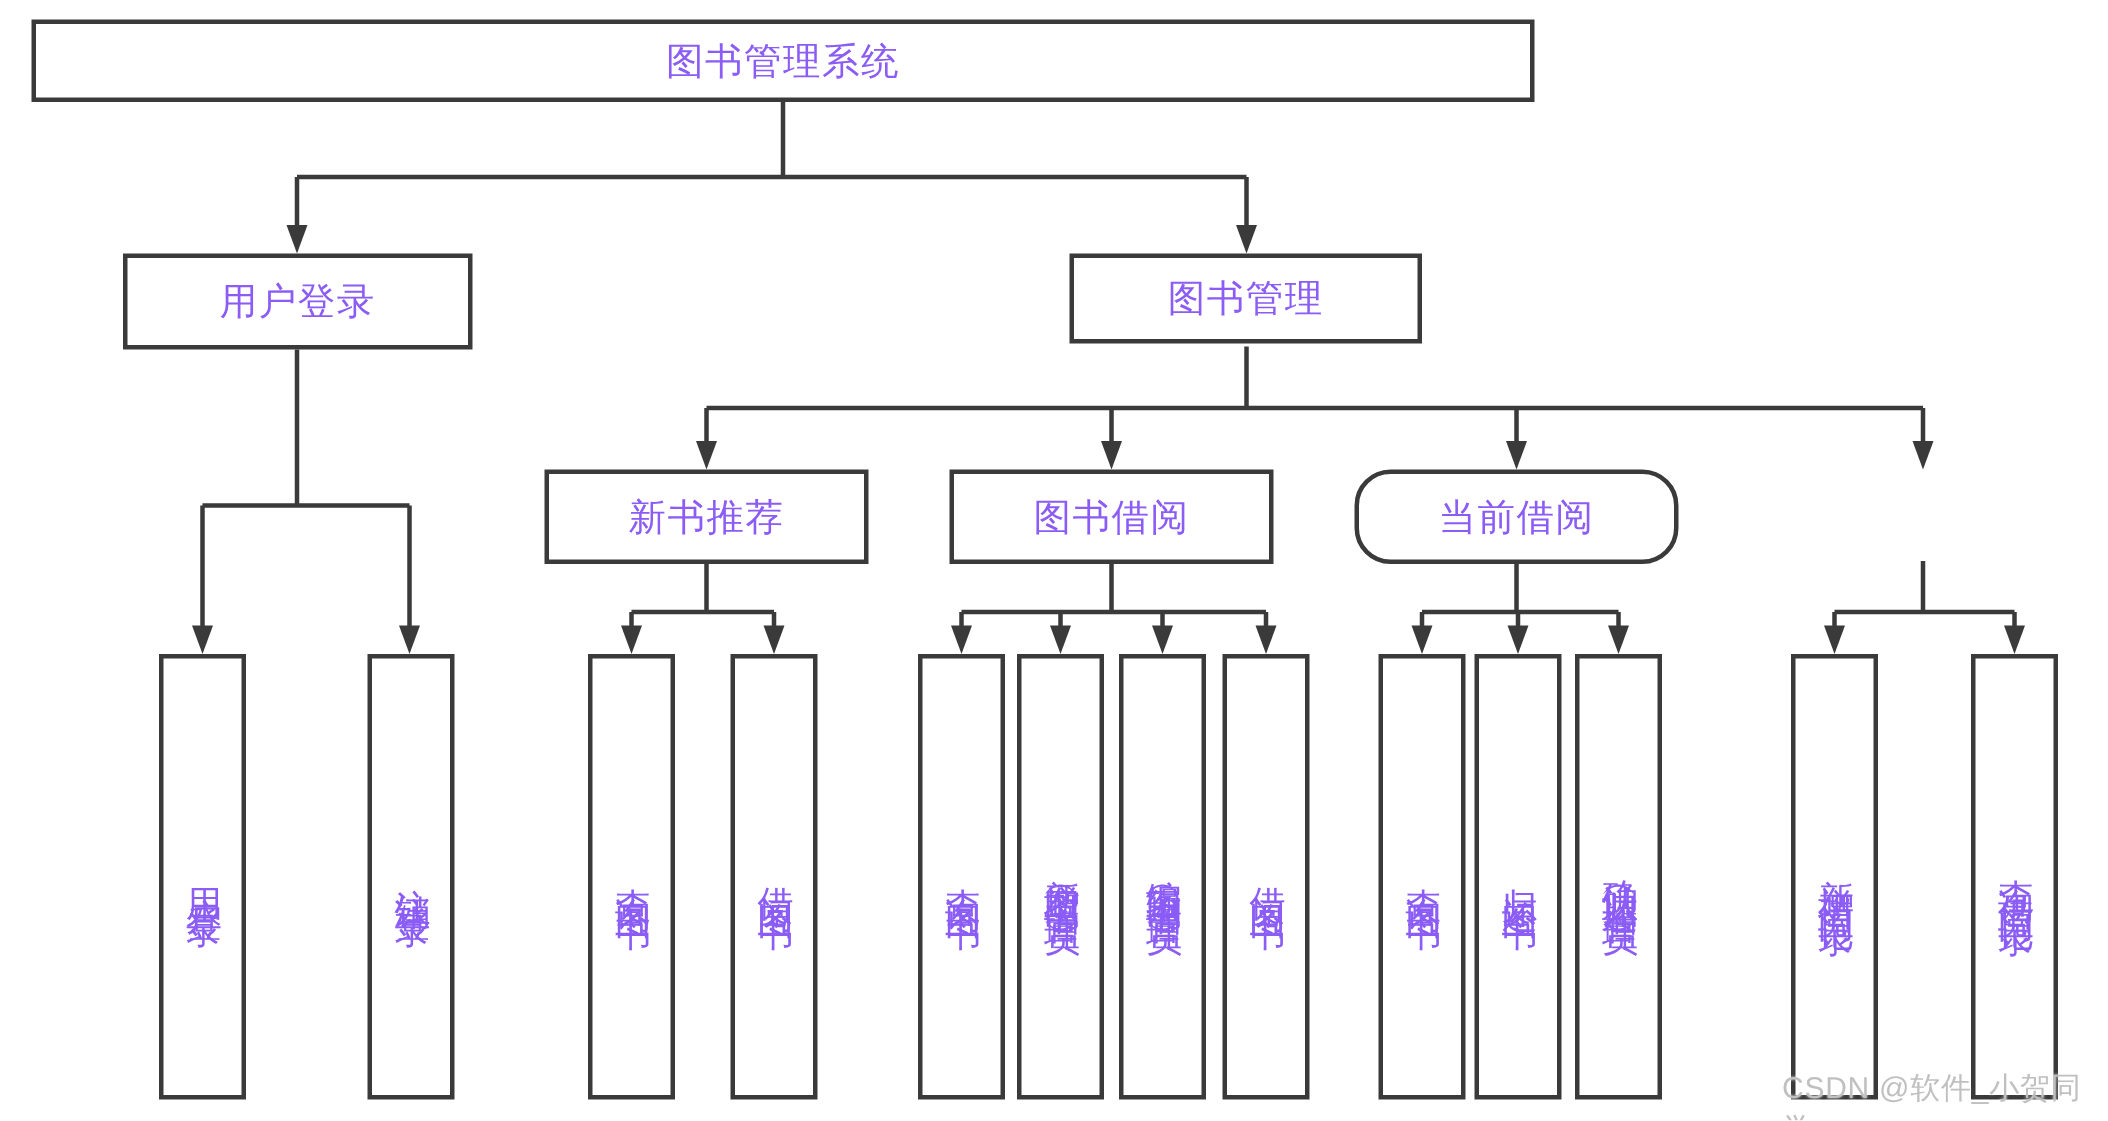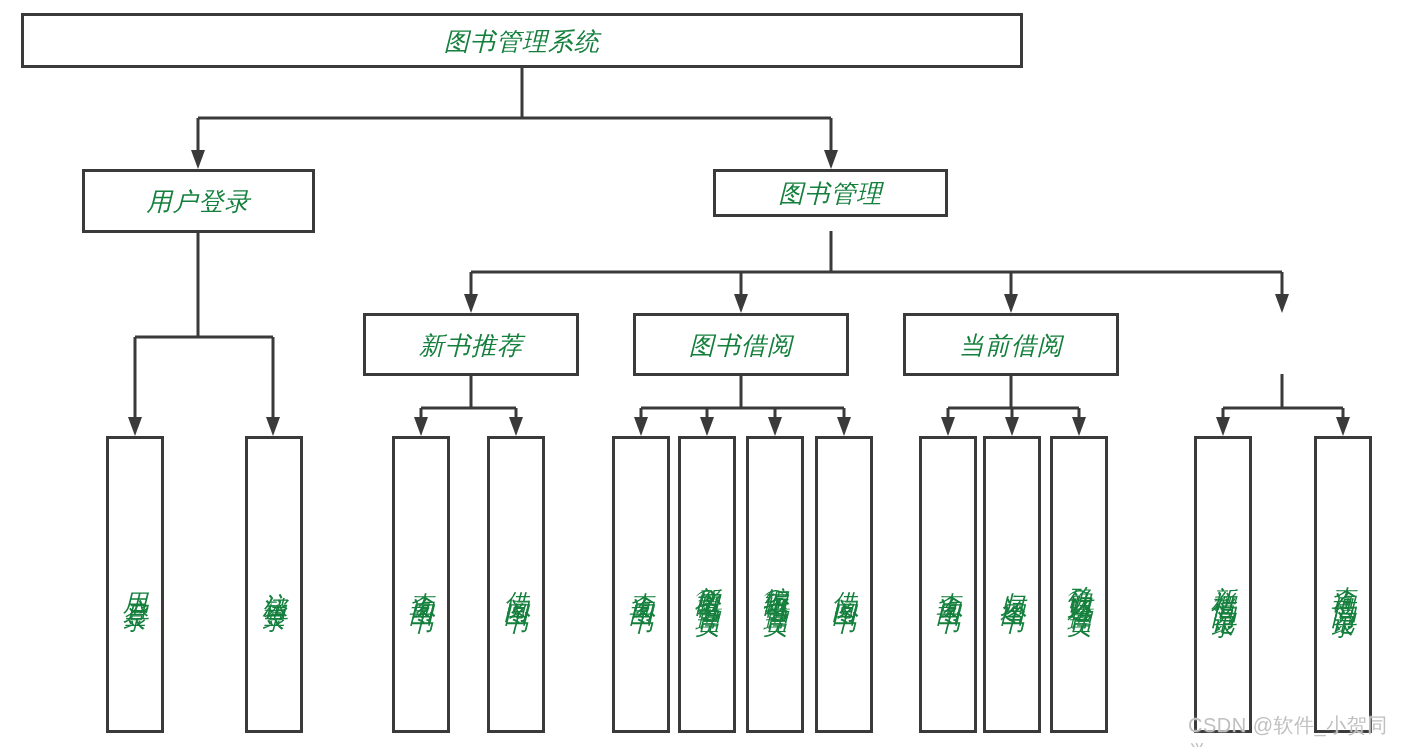--- a/index.html
+++ b/index.html
@@ -3,25 +3,24 @@
 <meta charset="utf-8">
 <style>
   html,body{margin:0;padding:0;background:#ffffff;}
   .canvas{
     position:relative;width:1405px;height:747px;background:#ffffff;
     overflow:hidden;font-family:"Liberation Sans",sans-serif;
   }
   .wires{position:absolute;left:0;top:0;z-index:1;}
   .box{
     position:absolute;box-sizing:border-box;z-index:2;
-    border:3px solid #3a3a3a;background:#ffffff;color:#15803d;
+    border:3px solid #3a3a3a;background:#ffffff;color:#8b5cf6;
     display:flex;align-items:center;justify-content:center;
     font-size:25px;letter-spacing:1px;line-height:1.2;
     white-space:nowrap;
-    font-style:italic;
   }
   .vbox{
     writing-mode:vertical-rl;text-orientation:mixed;
     font-size:24px;letter-spacing:6px;line-height:1;
     white-space:normal;
   }
   .watermark{
     position:absolute;z-index:5;
     font-size:20px;letter-spacing:0.5px;color:#c0c0c0;
     text-shadow:0 0 2px rgba(255,255,255,0.9);
@@ -72,25 +71,25 @@
       <polygon points="1012,436 1005,417 1019,417"></polygon>
       <polygon points="1079,436 1072,417 1086,417"></polygon>
       <polygon points="1223,436 1216,417 1230,417"></polygon>
       <polygon points="1343,436 1336,417 1350,417"></polygon>
     </g>
   </svg>
 
   <div class="box" style="left:21px;top:13px;width:1002px;height:55px;">图书管理系统</div>
 
   <div class="box" style="left:82px;top:169px;width:233px;height:64px;">用户登录</div>
-  <div class="box" style="left:713px;top:169px;width:235px;height:48px;">图书管理</div>
+  <div class="box" style="left:713px;top:169px;width:235px;height:60px;">图书管理</div>
 
   <div class="box" style="left:633px;top:313px;width:216px;height:63px;">图书借阅</div>
   <div class="box" style="left:363px;top:313px;width:216px;height:63px;">新书推荐</div>
-  <div class="box" style="left:903px;top:313px;width:216px;height:63px;">当前借阅</div>
+  <div class="box" style="left:903px;top:313px;width:216px;height:63px;border-radius:24px;">当前借阅</div>
 
   <div class="box vbox" style="left:106px;top:436px;width:58px;height:297px;">用户登录</div>
   <div class="box vbox" style="left:245px;top:436px;width:58px;height:297px;">注销登录</div>
 
   <div class="box vbox" style="left:392px;top:436px;width:58px;height:297px;">查询图书</div>
   <div class="box vbox" style="left:487px;top:436px;width:58px;height:297px;">借阅图书</div>
 
   <div class="box vbox" style="left:612px;top:436px;width:58px;height:297px;">查询图书</div>
   <div class="box vbox" style="left:678px;top:436px;width:58px;height:297px;letter-spacing:4px;">新增图书（管理员）</div>
   <div class="box vbox" style="left:746px;top:436px;width:58px;height:297px;letter-spacing:4px;">编辑图书（管理员）</div>

